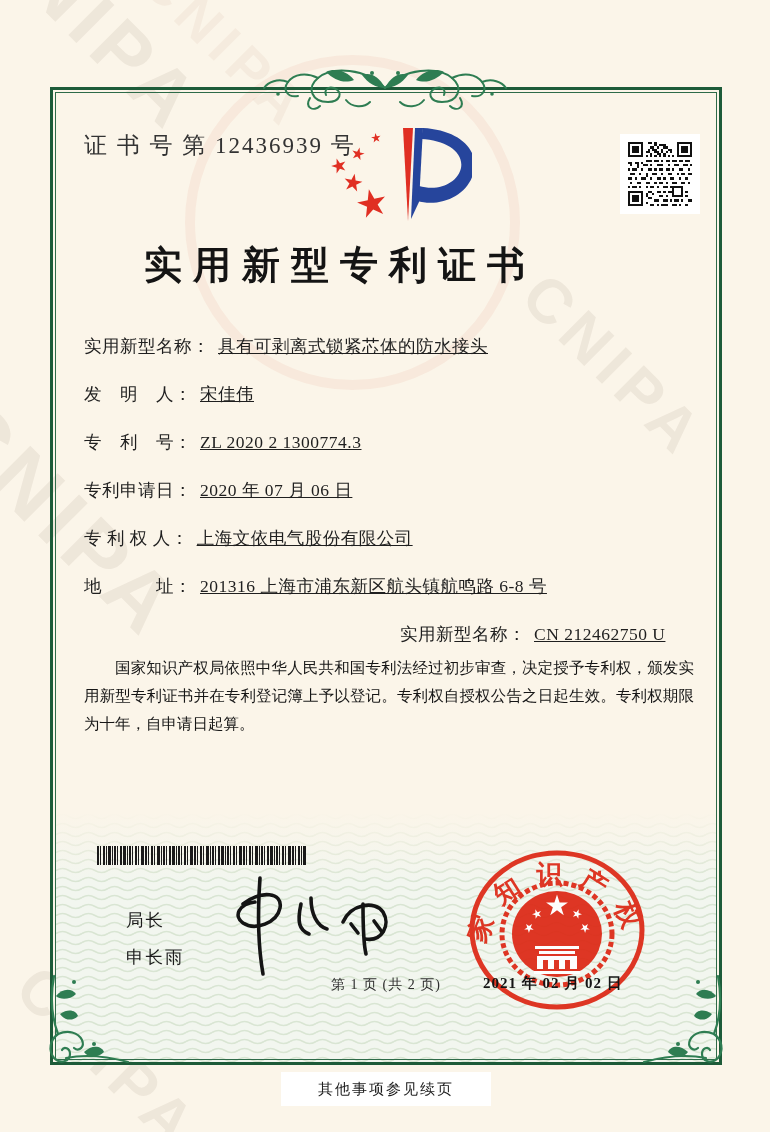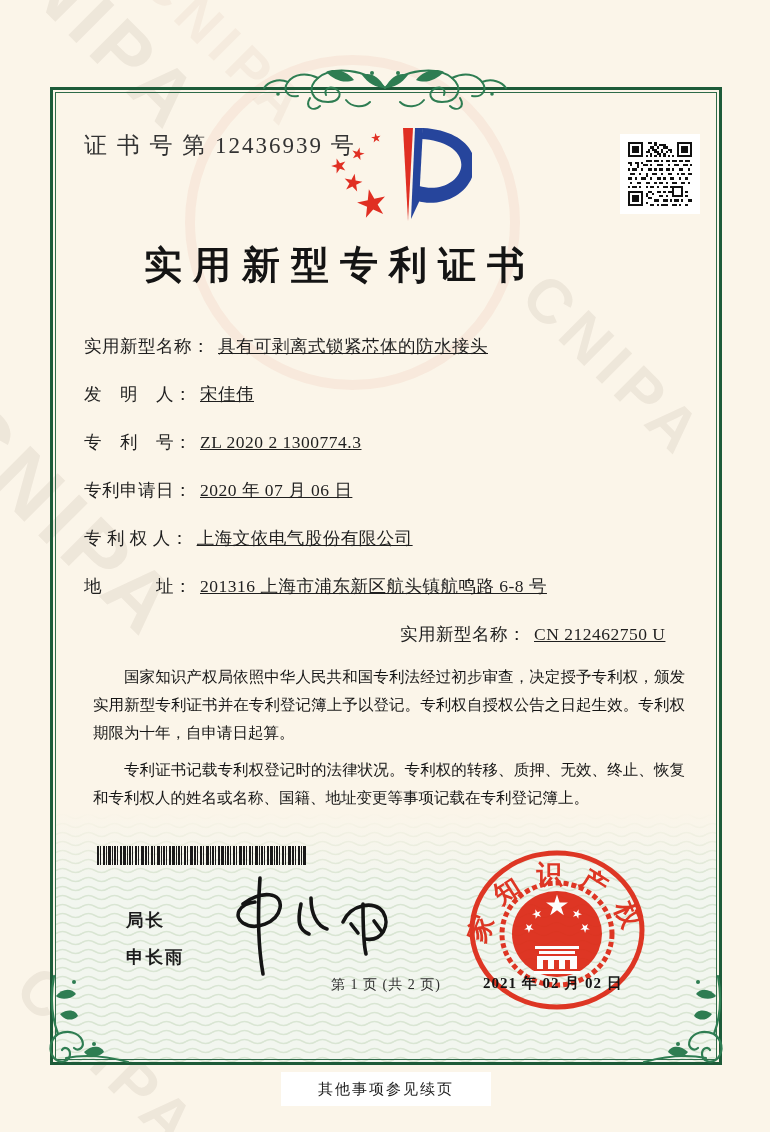--- a/index.html
+++ b/index.html
@@ -48,25 +48,25 @@
   }
   
   .row{position:absolute;left:84px;font-size:17.5px;color:#1f1f1f;letter-spacing:.5px;white-space:nowrap;z-index:3;}
   .r0{top:334px;} .r1{top:382px;} .r2{top:430px;} .r3{top:478px;}
   .r4{top:526px;text-align:center;} .r5{top:574px;} .r6{top:622px;}
   .row .val{margin-left:8px;text-decoration:underline;}
   .grant-no{position:absolute;left:316px;top:0;}
   
   .paras{position:absolute;left:84px;top:654px;width:610px;font-size:15.5px;
     line-height:1.8;text-align:justify;color:#161616;z-index:3;}
-  .paras p{margin:9px;text-indent:2em;}
+  .paras p{margin:0;text-indent:2em;}
   
   .barcode{position:absolute;left:97px;top:846px;width:209px;height:19px;z-index:3;}
   .director{position:absolute;left:126px;top:908px;font-size:17.5px;color:#1c1c1c;z-index:4;}
-  .director div{margin-bottom:13px;letter-spacing:2px;font-weight:bold;}
+  .director div{margin-bottom:13px;letter-spacing:2px;}
   .signature{position:absolute;left:205px;top:868px;width:210px;height:115px;z-index:4;}
   .seal{position:absolute;left:466px;top:848px;width:182px;height:164px;z-index:3;opacity:.94;}
   .seal-date{position:absolute;left:483px;top:974px;font-size:15px;font-weight:600;
     letter-spacing:1px;color:#141414;z-index:5;white-space:nowrap;}
   .page-no{position:absolute;left:50px;top:976px;width:672px;text-align:center;
     font-size:14px;color:#2d2d2d;letter-spacing:1px;z-index:3;}
   .cont-note{
     position:absolute;left:281px;top:1072px;width:210px;height:34px;background:#fff;
     text-align:center;line-height:34px;font-size:15px;letter-spacing:2px;color:#1c1c1c;z-index:3;
   }
@@ -195,21 +195,20 @@
 </div>
 <div class="row r5">
   <span class="lbl">地　　　址：</span><span class="val">201316 上海市浦东新区航头镇航鸣路 6-8 号</span>
 </div>
 <div class="row r6">
   <span class="grant-no"><span class="lbl">实用新型名称：</span><span class="val">CN 212462750 U</span></span>
 </div>
 
 <div class="paras">
   <p>国家知识产权局依照中华人民共和国专利法经过初步审查，决定授予专利权，颁发实用新型专利证书并在专利登记簿上予以登记。专利权自授权公告之日起生效。专利权期限为十年，自申请日起算。</p>
-  <p>专利证书记载专利权登记时的法律状况。专利权的转移、质押、无效、终止、恢复和专利权人的姓名或名称、国籍、地址变更等事项记载在专利登记簿上。</p>
 </div>
 
 <svg class="barcode" viewBox="0 0 209 19">
   <path fill="#1a1a1a" d="M0 0h2v19H0zM3 0h1v19H3zM6 0h2v19H6zM9 0h1v19H9zM11 0h3v19h-3zM15 0h1v19h-1zM17 0h2v19h-2zM20 0h1v19h-1zM23 0h2v19h-2zM26 0h3v19h-3zM30 0h1v19h-1zM32 0h2v19h-2zM35 0h1v19h-1zM38 0h2v19h-2zM41 0h1v19h-1zM44 0h3v19h-3zM48 0h2v19h-2zM51 0h1v19h-1zM54 0h2v19h-2zM57 0h1v19h-1zM60 0h3v19h-3zM64 0h1v19h-1zM66 0h2v19h-2zM69 0h1v19h-1zM72 0h2v19h-2zM75 0h3v19h-3zM79 0h1v19h-1zM81 0h2v19h-2zM84 0h1v19h-1zM87 0h2v19h-2zM90 0h1v19h-1zM93 0h3v19h-3zM97 0h2v19h-2zM100 0h1v19h-1zM103 0h2v19h-2zM106 0h1v19h-1zM109 0h3v19h-3zM113 0h1v19h-1zM115 0h2v19h-2zM118 0h1v19h-1zM121 0h2v19h-2zM124 0h3v19h-3zM128 0h1v19h-1zM130 0h2v19h-2zM133 0h1v19h-1zM136 0h2v19h-2zM139 0h1v19h-1zM142 0h3v19h-3zM146 0h2v19h-2zM149 0h1v19h-1zM152 0h2v19h-2zM155 0h1v19h-1zM158 0h3v19h-3zM162 0h1v19h-1zM164 0h2v19h-2zM167 0h1v19h-1zM170 0h2v19h-2zM173 0h3v19h-3zM177 0h1v19h-1zM179 0h2v19h-2zM182 0h1v19h-1zM185 0h2v19h-2zM188 0h1v19h-1zM191 0h3v19h-3zM195 0h2v19h-2zM198 0h1v19h-1zM201 0h2v19h-2zM204 0h1v19h-1zM206 0h3v19h-3z"></path>
 </svg>
 
 <div class="director">
   <div>局长</div>
   <div>申长雨</div>
 </div>

